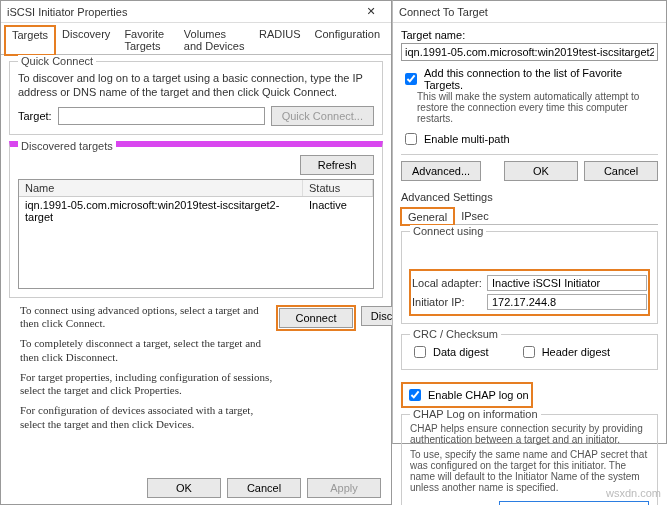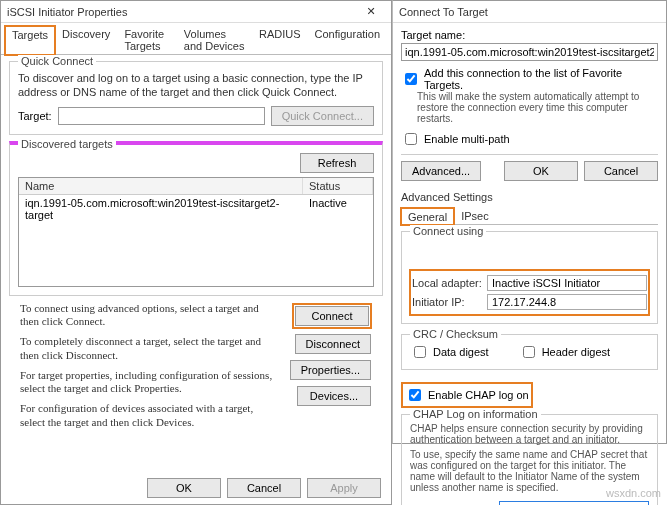--- a/index.html
+++ b/index.html
@@ -19,21 +19,21 @@
   .desc { font-size: 11px; color: #333; margin: 2px 0 6px 0; line-height: 1.25; }
   .row { display: flex; align-items: center; gap: 6px; }
   input[type=text] { border: 1px solid #999; height: 18px; font-size: 11px; padding: 0 3px; background: #fff; }
   .btn { border: 1px solid #999; background: #e9e9e9; font-size: 11px; height: 20px; padding: 0 10px; display: inline-flex; align-items: center; justify-content: center; min-width: 74px; }
   .btn.disabled { color: #999; }
   .list { border: 1px solid #999; height: 110px; background: #fff; font-size: 11px; overflow: hidden; }
   .list-header { display: flex; background: #f4f4f4; border-bottom: 1px solid #ccc; }
   .list-header div { padding: 2px 6px; border-right: 1px solid #ddd; font-size: 11px; color: #333; }
   .list-row { display: flex; }
   .list-row div { padding: 2px 6px; font-size: 11px; }
-  .right-btns { position: absolute; right: 12px; width: 94px; display: flex; flex-direction: column; gap: 6px; align-items: flex-end; }
+  .right-btns { position: absolute; right: 12px; width: 94px; display: flex; flex-direction: row; gap: 6px; }
   .para { font-size: 11px; color: #333; width: 260px; margin: 6px 11px; line-height: 1.25; font-family: Liberation Serif, serif; }
   .bottom-btns { position: absolute; bottom: 6px; right: 10px; display: flex; gap: 6px; }
   .watermark { position: absolute; right: 6px; bottom: 6px; font-size: 11px; color: #bbb; }
   .cb { display: inline-flex; align-items: center; gap: 4px; font-size: 11px; }
   .cb input { width: 12px; height: 12px; }
   .small { font-size: 10px; color: #555; }
   .field-row { display: flex; align-items: center; margin: 3px 0; font-size: 11px; }
   .field-row label { width: 90px; color: #333; }
   .valbox { border: 1px solid #aaa; background: #fff; padding: 1px 4px; font-size: 11px; min-width: 160px; display: inline-block; }
   .arrow { display: inline-block; width: 24px; text-align: center; }
@@ -67,21 +67,21 @@
       <div class="desc">To discover and log on to a target using a basic connection, type the IP address or DNS name of the target and then click Quick Connect.</div>
       <div class="row">
         <span>Target:</span>
         <input type="text" style="flex: 1 1 0%;" value="">
         <button class="btn disabled">Quick Connect...</button>
       </div>
     </div>
   </div>
 
   <div class="group">
-    <div class="group-box" style="border-top:4px solid #d946ef;">
+    <div class="group-box" style="border-top:6px solid #d946ef;">
       <span class="legend">Discovered targets</span>
       <div style="text-align:right; margin-bottom:4px;">
         <button class="btn">Refresh</button>
       </div>
       <div class="list">
         <div class="list-header">
           <div style="flex:1;">Name</div>
           <div style="width:70px;">Status</div>
         </div>
         <div class="list-row">

